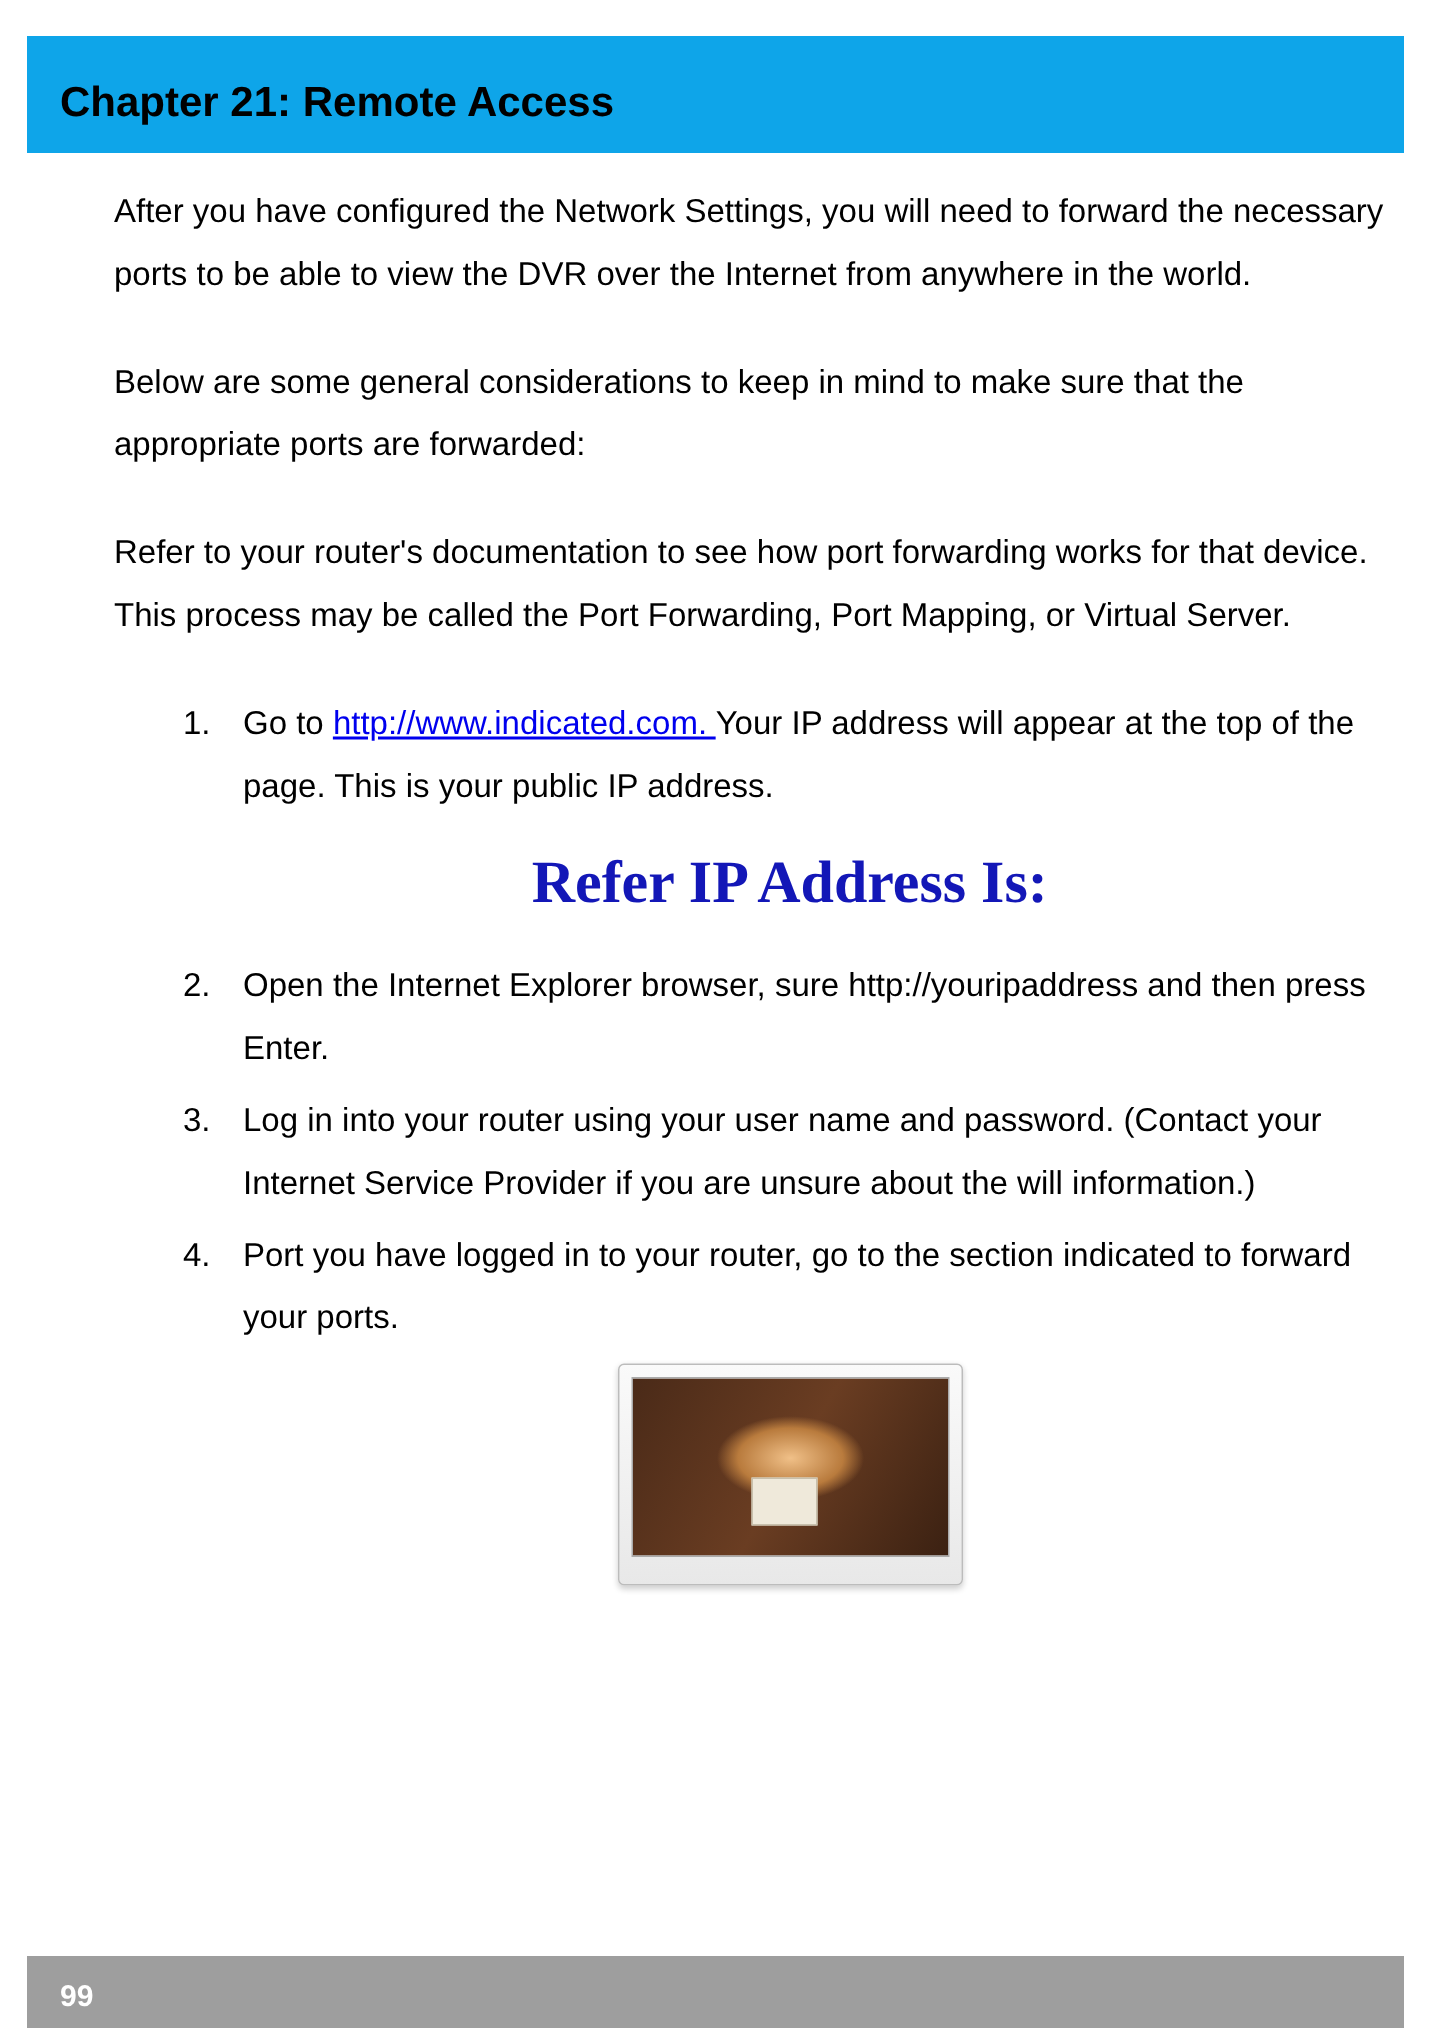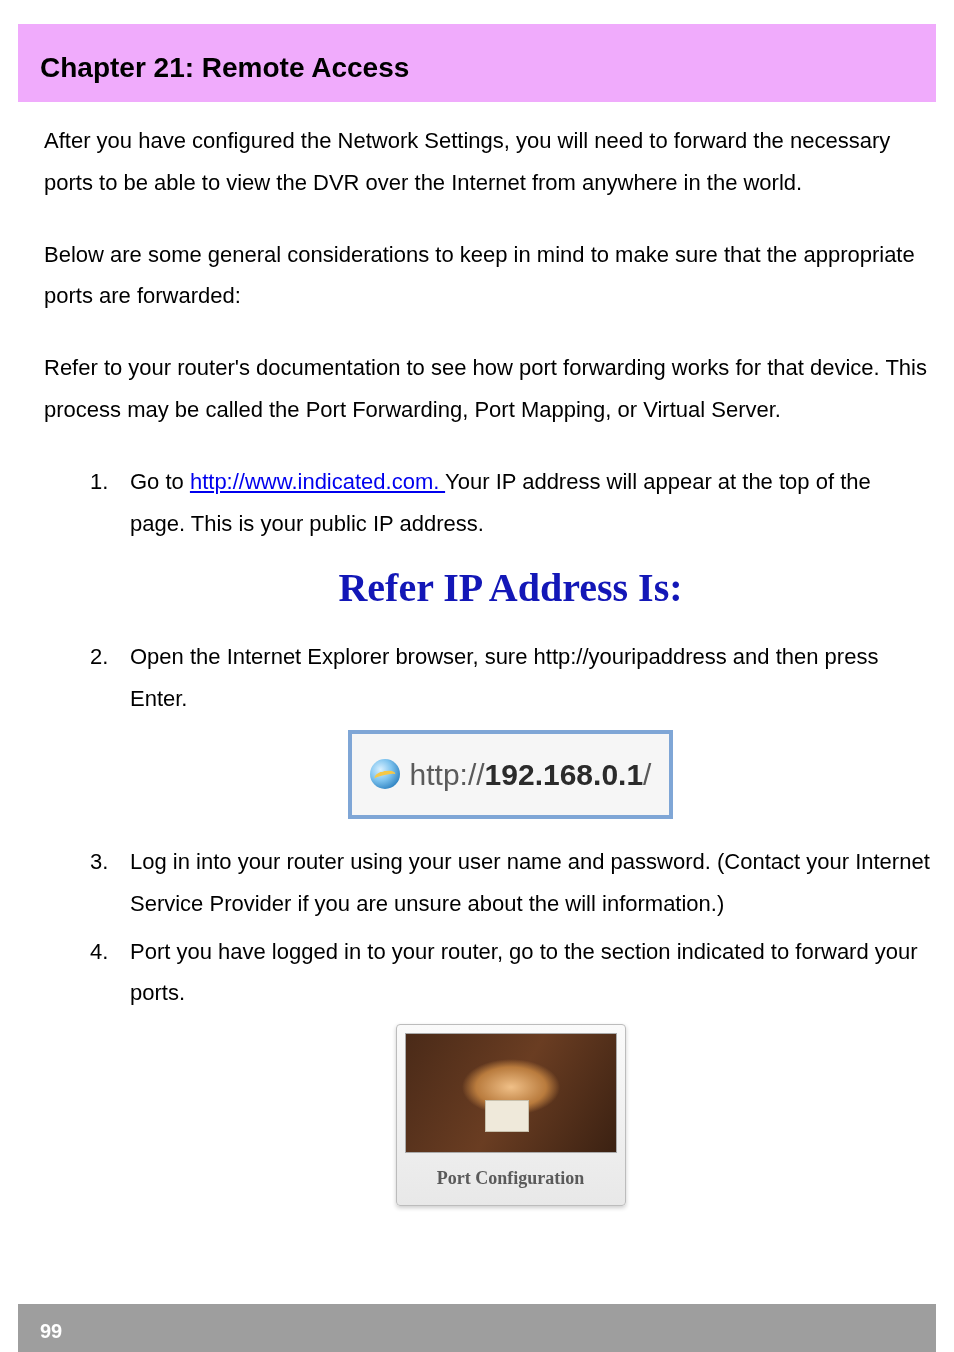--- a/index.html
+++ b/index.html
@@ -1,24 +1,24 @@
 <!DOCTYPE html>
 <html><head>
 <meta charset="utf-8">
 <style>
   * { box-sizing: border-box; margin: 0; padding: 0; }
   html, body { background: #fff; font-family: Arial, Helvetica, sans-serif; color: #000; }
   .page { width: 954px; height: 1352px; margin: 0 auto; position: relative; background: #fff; }
   .header-bar {
-    background: #f0abfc;
+    background: #0ea5e9;
     padding: 28px 22px 18px 22px;
     margin: 24px 18px 0 18px;
   }
   .header-bar h1 { font-size: 28px; font-weight: bold; color: #000; }
-  .content { padding: 18px 23px 0 44px; font-size: 22px; line-height: 1.9; }
+  .content { padding: 18px 23px 0 44px; font-size: 22px; line-height: 1.9; margin-left: 32px; }
   .para { margin-bottom: 30px; }
   .ol-wrap { padding-left: 46px; }
   .li { display: flex; margin-bottom: 6px; }
   .li-num { width: 40px; flex: none; }
   .li-body { flex: 1; }
   .link { color: #0000ee; text-decoration: underline; }
   .fig-ip {
     font-family: "Times New Roman", Times, serif;
     font-size: 40px;
     font-weight: bold;
@@ -103,43 +103,34 @@
         </div>
       </div>
 
       <div class="fig-ip">Refer IP Address Is:</div>
 
       <div class="li">
         <div class="li-num">2.</div>
         <div class="li-body">Open the Internet Explorer browser, sure http://youripaddress and then press Enter.</div>
       </div>
 
-      <div class="addr-box-wrap">
-        <div class="addr-box">
-          <span class="ie-icon"></span>
-          <span>
-            <span>http://</span><span class="ip-bold">192.168.0.1</span><span>/</span>
-          </span>
-        </div>
-      </div>
 
       <div class="li">
         <div class="li-num">3.</div>
         <div class="li-body">Log in into your router using your user name and password. (Contact your Internet Service Provider if you are unsure about the will information.)</div>
       </div>
 
       <div class="li">
         <div class="li-num">4.</div>
         <div class="li-body">Port you have logged in to your router, go to the section indicated to forward your ports.</div>
       </div>
 
       <div class="portcfg-wrap">
         <div class="portcfg">
           <div class="img"></div>
-          <div class="cap">Port Configuration</div>
         </div>
       </div>
 
     </div>
   </div>
 
   <div class="footer-bar">
     <span>99</span>
   </div>
 </div>

